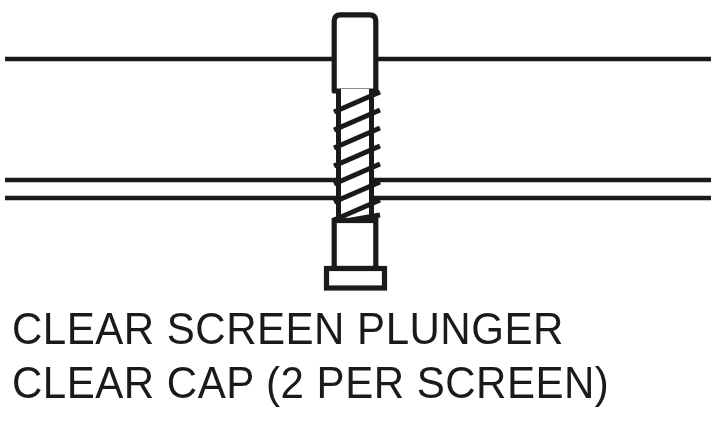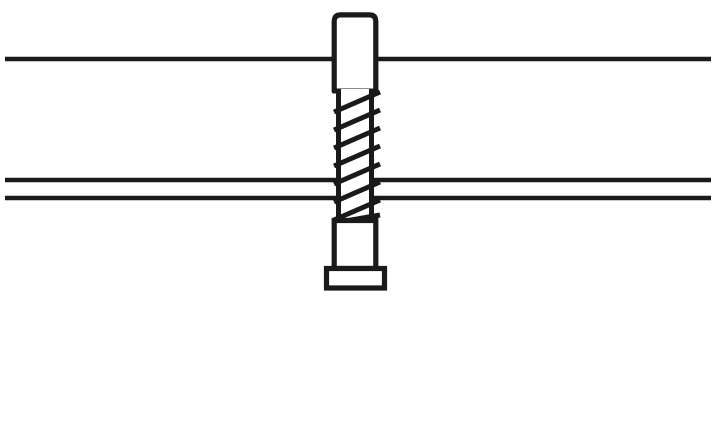--- a/index.html
+++ b/index.html
@@ -86,14 +86,18 @@
     <g>
       <rect x="334.2" y="220.5" width="41.6" height="48" fill="#ffffff" stroke="#1a1a1a" stroke-width="5.2" stroke-linejoin="miter"></rect>
     </g>
 
     <g>
       <rect x="326.5" y="268.5" width="58" height="19.5" fill="#ffffff" stroke="#1a1a1a" stroke-width="5.2" stroke-linejoin="miter"></rect>
     </g>
 
   </svg>
 
+  <div class="caption-block">
+    <div class="caption-line">CLEAR SCREEN PLUNGER</div>
+    <div class="caption-line">CLEAR CAP (2 PER SCREEN)</div>
+  </div>
 
 </div>
 
 </body></html>

